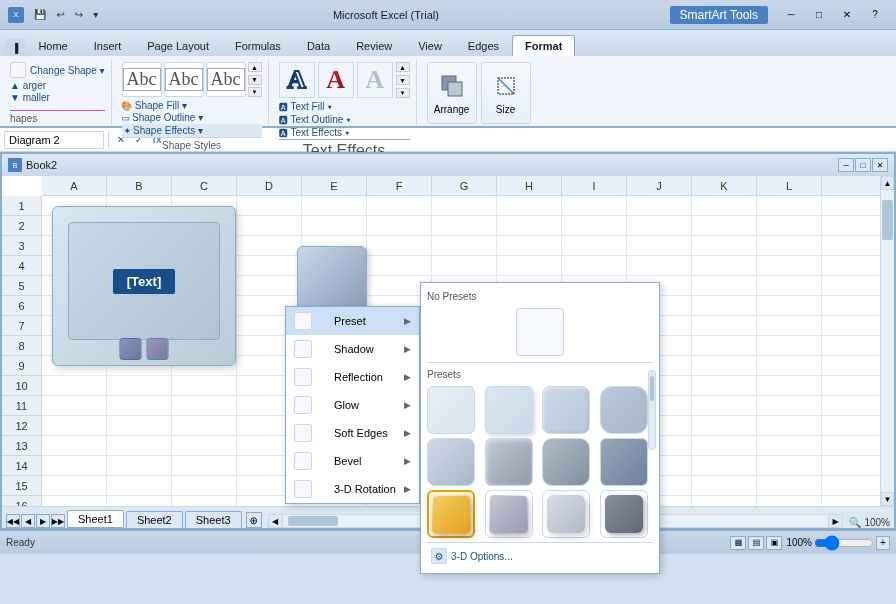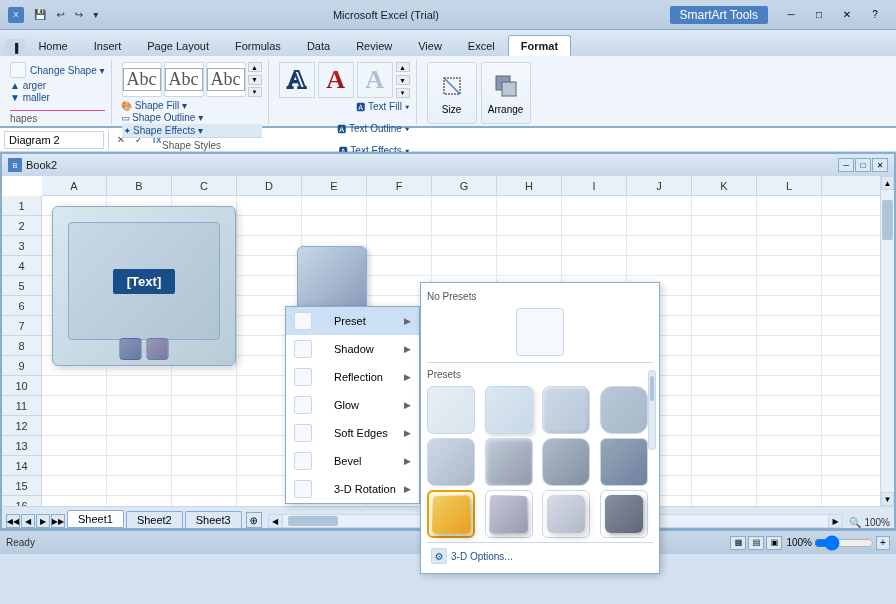--- a/index.html
+++ b/index.html
@@ -113,21 +113,21 @@
 
 <div class="ribbon-tabs">
   <div class="ribbon-tab" style="background:#c8d8ea;font-size:9px;padding:3px 6px;">▐</div>
   <div class="ribbon-tab">Home</div>
   <div class="ribbon-tab">Insert</div>
   <div class="ribbon-tab">Page Layout</div>
   <div class="ribbon-tab">Formulas</div>
   <div class="ribbon-tab">Data</div>
   <div class="ribbon-tab">Review</div>
   <div class="ribbon-tab">View</div>
-  <div class="ribbon-tab design">Excel</div>
+  <div class="ribbon-tab design">Edges</div>
   <div class="ribbon-tab active">Format</div>
 </div>
 
 <div class="ribbon">
 
   <div style="display:flex;flex-direction:column;border-right:1px solid #c8d8ea;padding:2px 6px 0;min-width:90px;">
     <div style="display:flex;align-items:center;gap:4px;margin-bottom:2px;">
       <div style="width:16px;height:16px;border:1px solid #c8d8ea;background:#f5f9fe;border-radius:2px;"></div>
       <button style="font-size:10px;color:#1a4e8a;background:none;border:none;cursor:pointer;">Change Shape ▾</button>
     </div>
@@ -177,45 +177,45 @@
       </div>
       <div style="width:36px;height:36px;border:1px solid #c8d8ea;display:flex;align-items:center;justify-content:center;cursor:pointer;">
         <span class="a-plain">A</span>
       </div>
       <div style="display:flex;flex-direction:column;justify-content:space-between;">
         <button class="arrow-btn">▲</button>
         <button class="arrow-btn">▼</button>
         <button class="arrow-btn">▾</button>
       </div>
     </div>
-    <div style="display:flex;flex-direction:column;gap:10px;text-align:right;">
+    <div style="display:flex;flex-direction:column;gap:1px;">
       <div style="font-size:10px;color:#1a4e8a;cursor:pointer;">🅰 Text Fill ▾</div>
       <div style="font-size:10px;color:#1a4e8a;cursor:pointer;">🅰 Text Outline ▾</div>
       <div style="font-size:10px;color:#1a4e8a;cursor:pointer;">🅰 Text Effects ▾</div>
     </div>
     <div style="font-size:16px;color:#555;border-top:1px solid #a3a3a3;padding-top:2px;margin-top:auto;text-align:center;">Text Effects</div>
   </div>
 
   <div style="display:flex;gap:4px;padding:2px 6px 0;flex:1;">
+    <div style="display:flex;flex-direction:column;align-items:center;">
+      <div class="arr-btn">
+        <svg width="28" height="28" viewBox="0 0 28 28">
+          <rect x="4" y="4" width="14" height="14" fill="#8898b8" stroke="#666" stroke-width="1"></rect>
+          <rect x="10" y="10" width="14" height="14" fill="#b8c8d8" stroke="#666" stroke-width="1"></rect>
+        </svg>
+        <span style="font-size:10px;">Arrange</span>
+      </div>
+    </div>
     <div style="display:flex;flex-direction:column;align-items:center;">
       <div class="arr-btn">
         <svg width="28" height="28" viewBox="0 0 28 28">
           <rect x="6" y="6" width="16" height="16" fill="none" stroke="#666" stroke-width="1.5" stroke-dasharray="2,1"></rect>
           <line x1="6" y1="6" x2="22" y2="22" stroke="#4a7fc1" stroke-width="1.5"></line>
         </svg>
         <span style="font-size:10px;">Size</span>
-      </div>
-    </div>
-    <div style="display:flex;flex-direction:column;align-items:center;">
-      <div class="arr-btn">
-        <svg width="28" height="28" viewBox="0 0 28 28">
-          <rect x="4" y="4" width="14" height="14" fill="#8898b8" stroke="#666" stroke-width="1"></rect>
-          <rect x="10" y="10" width="14" height="14" fill="#b8c8d8" stroke="#666" stroke-width="1"></rect>
-        </svg>
-        <span style="font-size:10px;">Arrange</span>
       </div>
     </div>
   </div>
 
 </div>
 
 <div class="formula-bar">
   <input class="name-box" type="text" value="Diagram 2" style="">
   <div class="formula-divider"></div>
   <div class="formula-icons">

